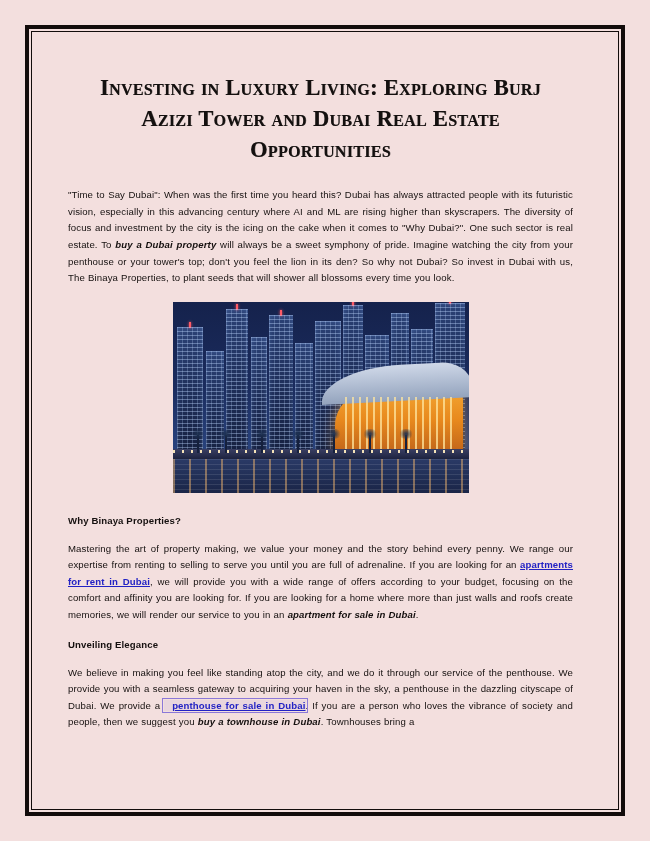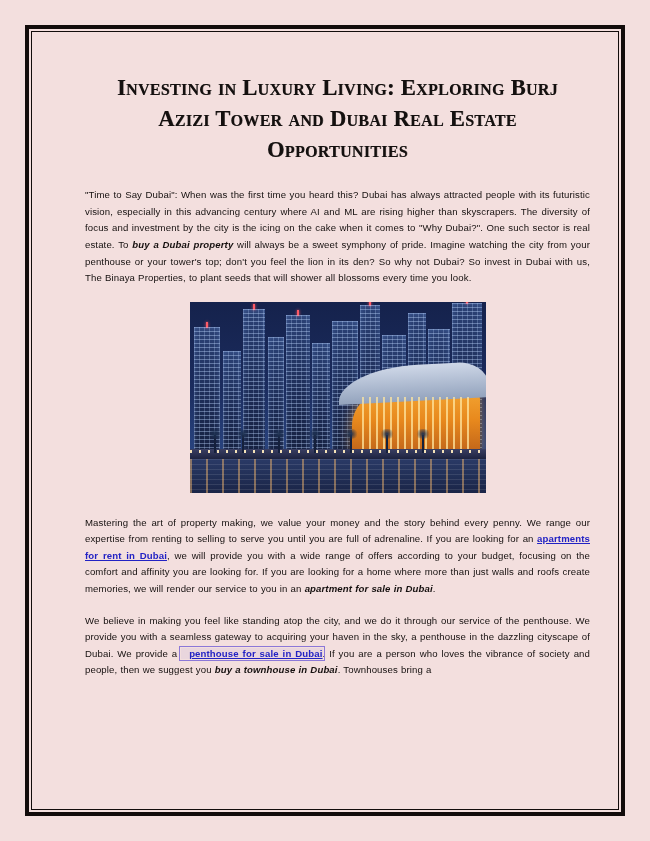--- a/index.html
+++ b/index.html
@@ -31,21 +31,21 @@
     top: 31px;
     width: 588px;
     height: 779px;
     border: 1.5px solid #120c0b;
     box-sizing: border-box;
   }
 
   
   .content {
     position: absolute;
-    left: 85px;
+    left: 68px;
     top: 72px;
     width: 505px;
     box-sizing: border-box;
   }
 
   .doc-title {
     font-family: "Liberation Serif", "DejaVu Serif", serif;
     font-variant: small-caps;
     font-weight: 700;
     font-size: 22.5px;
@@ -236,23 +236,25 @@
       <div class="palm" style="left:88px;"></div>
       <div class="palm" style="left:124px;"></div>
       <div class="palm" style="left:160px;"></div>
       <div class="palm" style="left:196px;"></div>
       <div class="palm" style="left:232px;"></div>
 
       <div class="water"></div>
     </div>
   </div>
 
+  <h2 class="subhead">Why Binaya Properties?</h2>
 
   <p class="body-text">
     <span>Mastering the art of property making, we value your money and the story behind every penny. We range our expertise from renting to selling to serve you until you are full of adrenaline. If you are looking for an </span><a class="doclink" href="#">apartments for rent in Dubai</a><span>, we will provide you with a wide range of offers according to your budget, focusing on the comfort and affinity you are looking for. If you are looking for a home where more than just walls and roofs create memories, we will render our service to you in an </span><span class="b">apartment for sale in Dubai</span><span>.</span>
   </p>
 
+  <h2 class="subhead">Unveiling Elegance</h2>
 
   <p class="body-text tight">
     <span>We believe in making you feel like standing atop the city, and we do it through our service of the penthouse. We provide you with a seamless gateway to acquiring your haven in the sky, a penthouse in the dazzling cityscape of Dubai. We provide a </span><a class="doclink selected" href="#">penthouse for sale in Dubai</a><span>. If you are a person who loves the vibrance of society and people, then we suggest you </span><span class="b">buy a townhouse in Dubai</span><span>. Townhouses bring a</span>
   </p>
 
 </div>
 
 </body></html>

